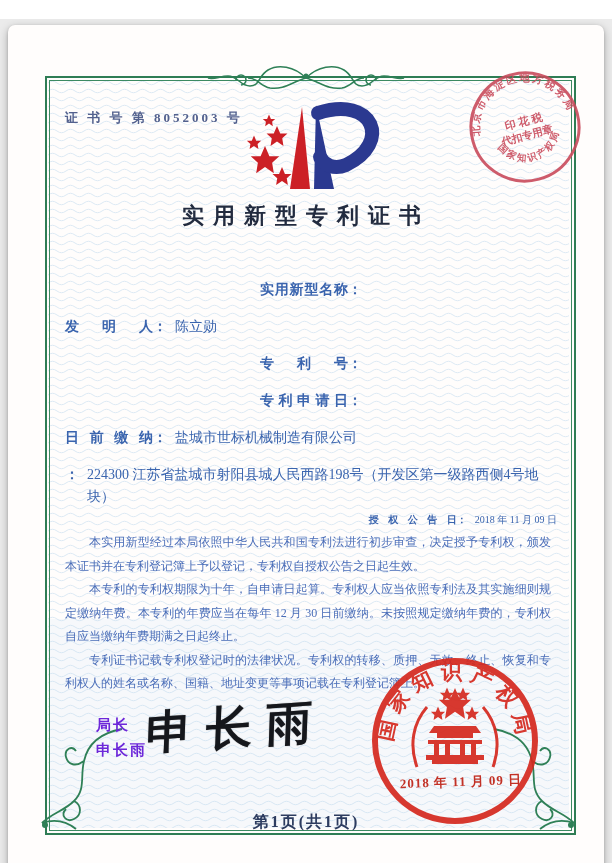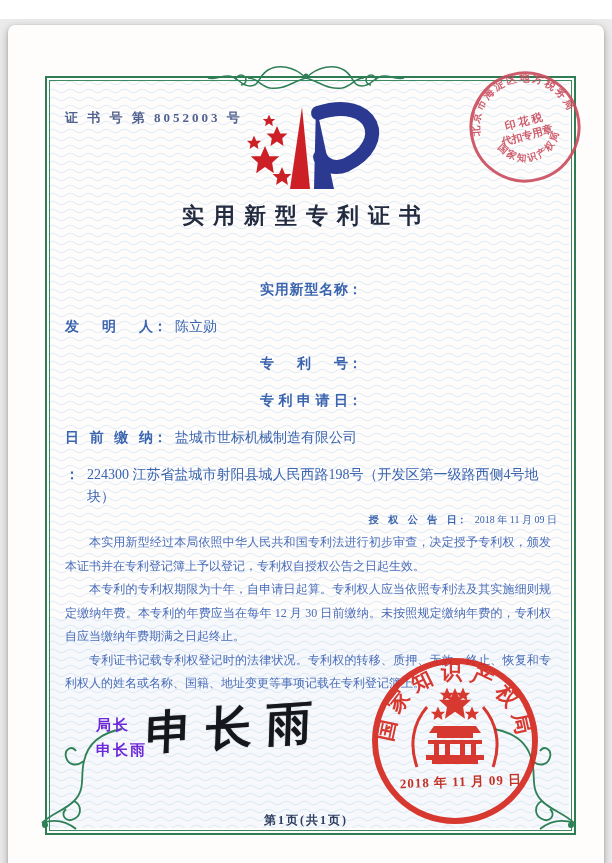--- a/index.html
+++ b/index.html
@@ -34,21 +34,21 @@
   .director{position:absolute;left:88px;top:688px;color:#6d28d9;font-size:15px;
             font-weight:bold;line-height:25px;letter-spacing:2px;}
   .signature{position:absolute;left:138px;top:672px;font-size:46px;font-weight:bold;
              color:#15171c;letter-spacing:14px;transform:rotate(-4deg) skewX(-6deg);
              text-shadow:0 0 1px rgba(0,0,0,.6);}
   .seal{position:absolute;left:359px;top:628px;}
   .seal-date{position:absolute;left:365px;top:748px;width:176px;text-align:center;
              color:#c23126;font-size:13px;font-weight:bold;letter-spacing:1px;
              transform:rotate(-2deg);}
   .footer{position:absolute;left:0;top:787px;width:100%;text-align:center;color:#2d3c60;
-          font-size:12px;font-weight:bold;letter-spacing:2px;}
+          font-size:16px;font-weight:bold;letter-spacing:2px;}
 </style>
 </head>
 <body>
 
 <div class="page">
   <div class="paper">
 
     <svg class="guilloche" width="521" height="749">
       <defs>
         <pattern id="wv" width="36" height="8" patternUnits="userSpaceOnUse">

